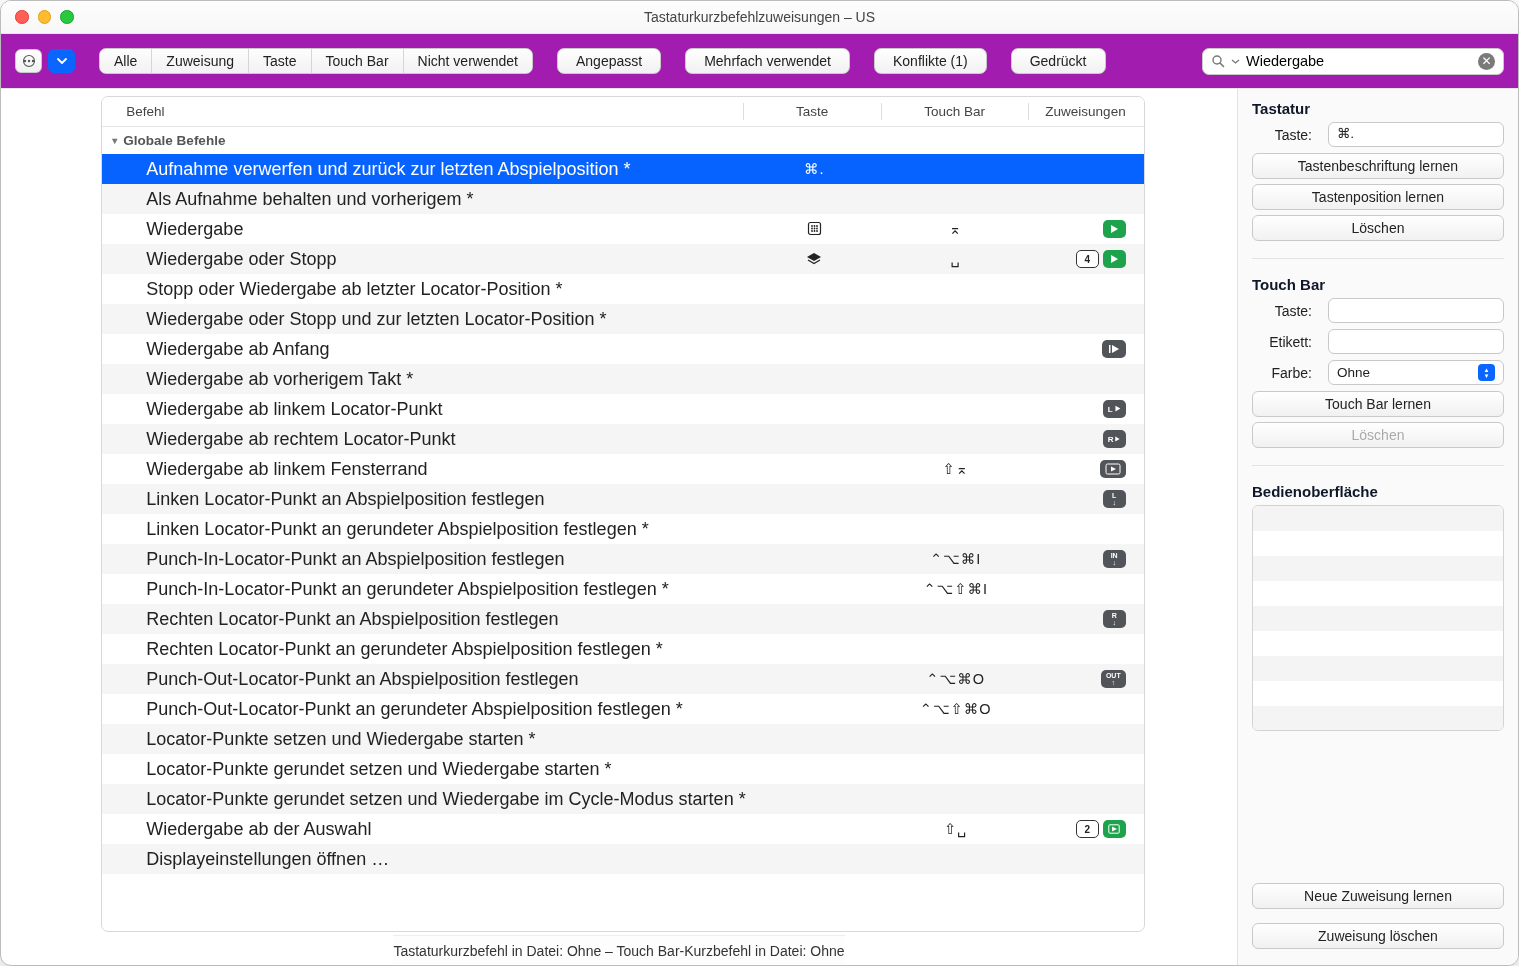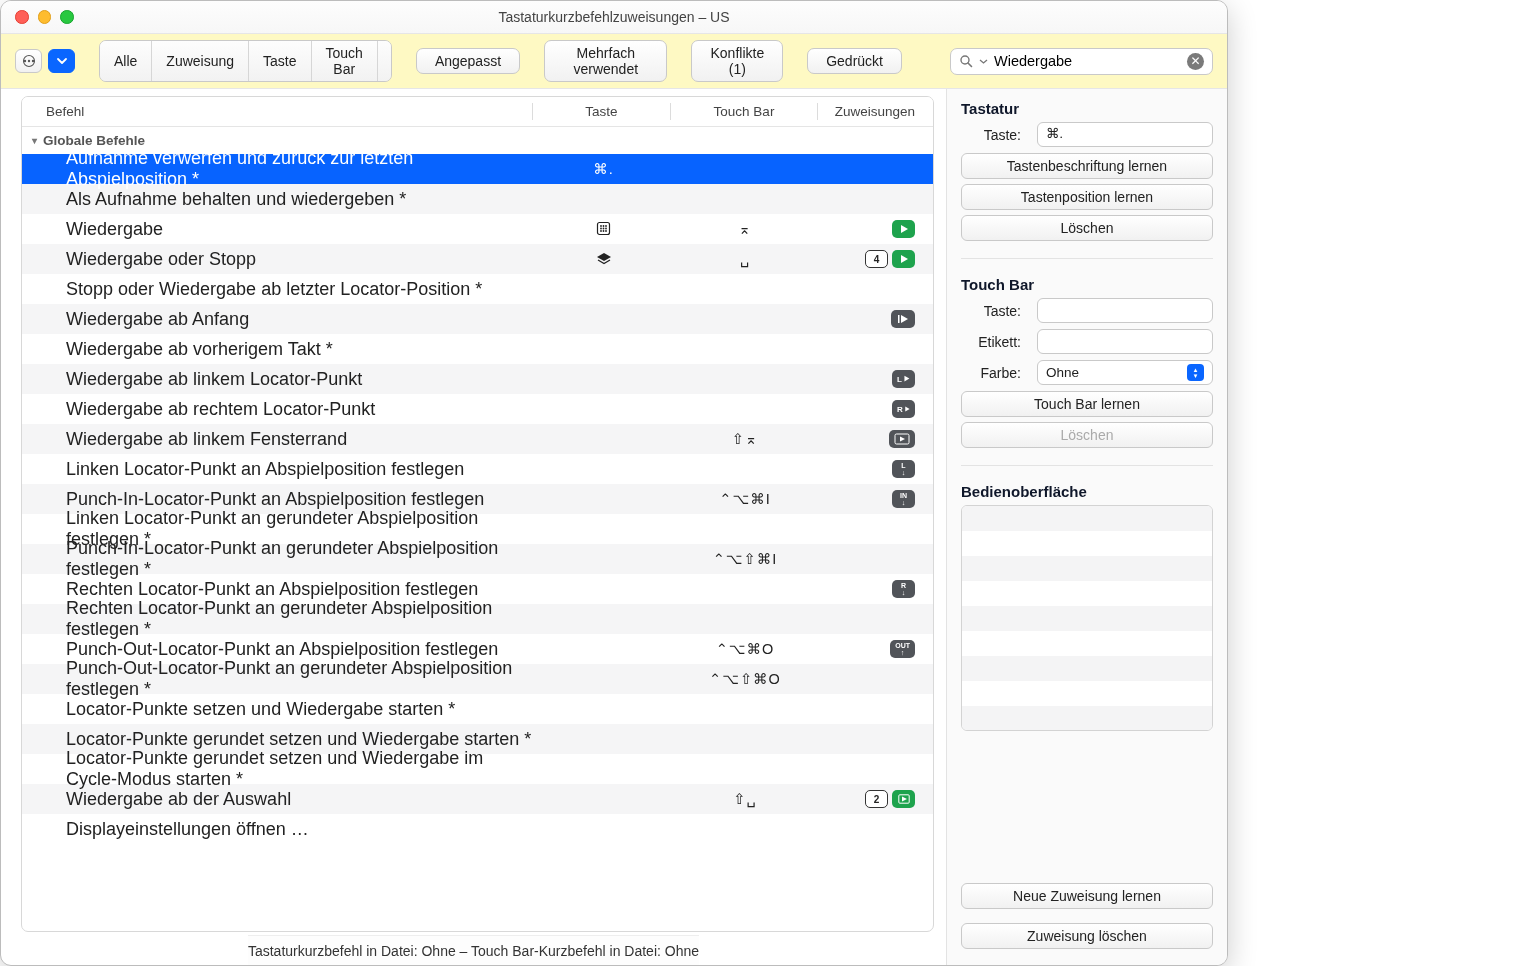--- a/index.html
+++ b/index.html
@@ -1,26 +1,26 @@
 <!DOCTYPE html>
 <html><head>
 <meta charset="utf-8">
 <style>
 * { box-sizing: border-box; margin: 0; padding: 0; }
 html, body { width: 1519px; height: 966px; font-family: -apple-system, "Helvetica Neue", Arial, sans-serif; font-size: 14.5px; color: #222; background: #fff; }
-.window { width: 1228px; height: 966px; border: 1px solid #bcbcbc; border-radius: 11px; overflow: hidden; position: relative; background: #fff; box-shadow: 0 8px 30px rgba(0,0,0,0.2); display: flex; flex-direction: column; }
+.window { width: 1519px; height: 966px; border: 1px solid #bcbcbc; border-radius: 11px; overflow: hidden; position: relative; background: #fff; box-shadow: 0 8px 30px rgba(0,0,0,0.2); display: flex; flex-direction: column; }
 .titlebar { height: 33px; display: flex; align-items: center; padding: 0 14px; border-bottom: 1px solid #e6e6e6; background: linear-gradient(#fdfdfd,#f7f7f7); position: relative; }
 .traffic { display: flex; gap: 9px; }
 .traffic span { width: 13.5px; height: 13.5px; border-radius: 50%; display: inline-block; }
 .tr-close { background: #ff5f57; border: 0.5px solid #e33e32; }
 .tr-min { background: #febc2e; border: 0.5px solid #e09e1a; }
 .tr-max { background: #28c840; border: 0.5px solid #17a52d; }
 .title { position: absolute; left: 0; right: 0; text-align: center; font-size: 14px; color: #444; font-weight: 500; pointer-events: none; }
 
-.toolbar { height: 55px; display: flex; align-items: center; padding: 0 14px; gap: 24px; background: #fef9c3; border-bottom: 1px solid #e6e6e6; }
+.toolbar { height: 55px; display: flex; align-items: center; padding: 0 14px; gap: 24px; background: #a21caf; border-bottom: 1px solid #e6e6e6; }
 .icon-btns { display: flex; gap: 6px; }
 .icon-btn { width: 27px; height: 24px; border: 1px solid #c9c9c9; border-radius: 6px; background: linear-gradient(#ffffff,#f1f1f1); display: flex; align-items: center; justify-content: center; }
 .icon-btn.blue { background: #0a66ff; border-color: #0a66ff; }
 .icon-btn.blue svg path { stroke: #fff; }
 .seg { display: inline-flex; border: 1px solid #c9c9c9; border-radius: 7px; overflow: hidden; background: linear-gradient(#ffffff,#f1f1f1); }
 .seg button { border: none; border-right: 1px solid #d6d6d6; background: linear-gradient(#fdfdfd,#f2f2f2); padding: 4px 14px; font-size: 14px; color: #222; cursor: default; }
 .seg button:last-child { border-right: none; }
 .stdbtn { border: 1px solid #c9c9c9; border-radius: 7px; background: linear-gradient(#ffffff,#f1f1f1); padding: 4px 18px; font-size: 14px; color: #222; }
 .toolbar-spacer { flex: 1; }
 .search { width: 302px; height: 27px; border: 1px solid #c9c9c9; border-radius: 7px; display: flex; align-items: center; padding: 0 8px; background: #fff; gap: 6px; }
@@ -146,21 +146,21 @@
           </div>
         <div class="row selected">
               <div class="col-cmd">Aufnahme verwerfen und zurück zur letzten Abspielposition *</div>
               <div class="col-key"><span class="key-sym">⌘.</span></div>
               <div class="col-tb"></div>
               <div class="col-assign">
                 <div class="tb-cell" style="justify-content: flex-end;"></div>
               </div>
             </div>
             <div class="row">
-              <div class="col-cmd">Als Aufnahme behalten und wiedergeben *</div>
+              <div class="col-cmd">Als Aufnahme behalten und vorherigem *</div>
               <div class="col-key"></div>
               <div class="col-tb"></div>
               <div class="col-assign">
                 <div class="tb-cell" style="justify-content: flex-end;"></div>
               </div>
             </div>
             <div class="row">
               <div class="col-cmd">Wiedergabe</div>
               <div class="col-key"><span class="ib">
                   <svg width="15" height="15" viewBox="0 0 15 15">
@@ -209,20 +209,28 @@
             </div>
             <div class="row">
               <div class="col-cmd">Stopp oder Wiedergabe ab letzter Locator-Position *</div>
               <div class="col-key"></div>
               <div class="col-tb"></div>
               <div class="col-assign">
                 <div class="tb-cell" style="justify-content: flex-end;"></div>
               </div>
             </div>
             <div class="row">
+              <div class="col-cmd">Wiedergabe oder Stopp und zur letzten Locator-Position *</div>
+              <div class="col-key"></div>
+              <div class="col-tb"></div>
+              <div class="col-assign">
+                <div class="tb-cell" style="justify-content: flex-end;"></div>
+              </div>
+            </div>
+            <div class="row">
               <div class="col-cmd">Wiedergabe ab Anfang</div>
               <div class="col-key"></div>
               <div class="col-tb"></div>
               <div class="col-assign">
                 <div class="tb-cell" style="justify-content: flex-end;">
                   <span class="badge">
                     <svg viewBox="0 0 12 10" width="14" height="10">
                       <rect x="1" y="1" width="1.5" height="8" fill="#fff"></rect>
                       <path d="M4 1 L11 5 L4 9 Z" fill="#fff"></path>
                     </svg>
@@ -292,40 +300,40 @@
                   <span class="badge">
                     <div style="display:flex;flex-direction:column;align-items:center;line-height:6px">
                       <small>L</small>
                       <small>↓</small>
                     </div>
                   </span>
                 </div>
               </div>
             </div>
             <div class="row">
+              <div class="col-cmd">Linken Locator-Punkt an gerundeter Abspielposition festlegen *</div>
+              <div class="col-key"></div>
+              <div class="col-tb"></div>
+              <div class="col-assign">
+                <div class="tb-cell" style="justify-content: flex-end;"></div>
+              </div>
+            </div>
+            <div class="row">
               <div class="col-cmd">Punch-In-Locator-Punkt an Abspielposition festlegen</div>
               <div class="col-key"></div>
               <div class="col-tb"><span class="key-sym">⌃⌥⌘I</span></div>
               <div class="col-assign">
                 <div class="tb-cell" style="justify-content: flex-end;">
                   <span class="badge">
                     <div style="display:flex;flex-direction:column;align-items:center;line-height:6px">
                       <small>IN</small>
                       <small>↓</small>
                     </div>
                   </span>
                 </div>
-              </div>
-            </div>
-            <div class="row">
-              <div class="col-cmd">Linken Locator-Punkt an gerundeter Abspielposition festlegen *</div>
-              <div class="col-key"></div>
-              <div class="col-tb"></div>
-              <div class="col-assign">
-                <div class="tb-cell" style="justify-content: flex-end;"></div>
               </div>
             </div>
             <div class="row">
               <div class="col-cmd">Punch-In-Locator-Punkt an gerundeter Abspielposition festlegen *</div>
               <div class="col-key"></div>
               <div class="col-tb"><span class="key-sym">⌃⌥⇧⌘I</span></div>
               <div class="col-assign">
                 <div class="tb-cell" style="justify-content: flex-end;"></div>
               </div>
             </div>

